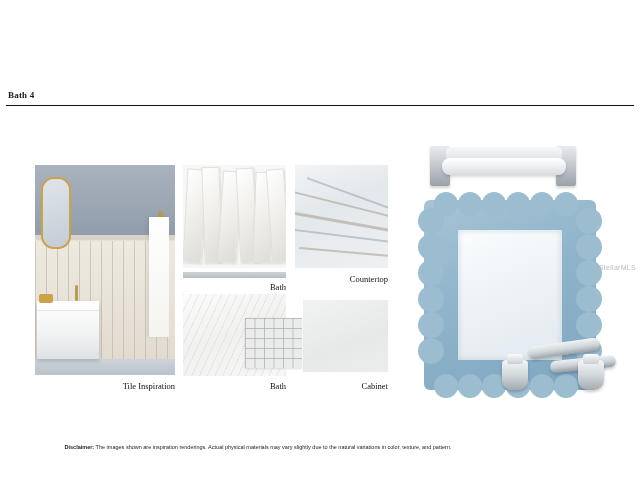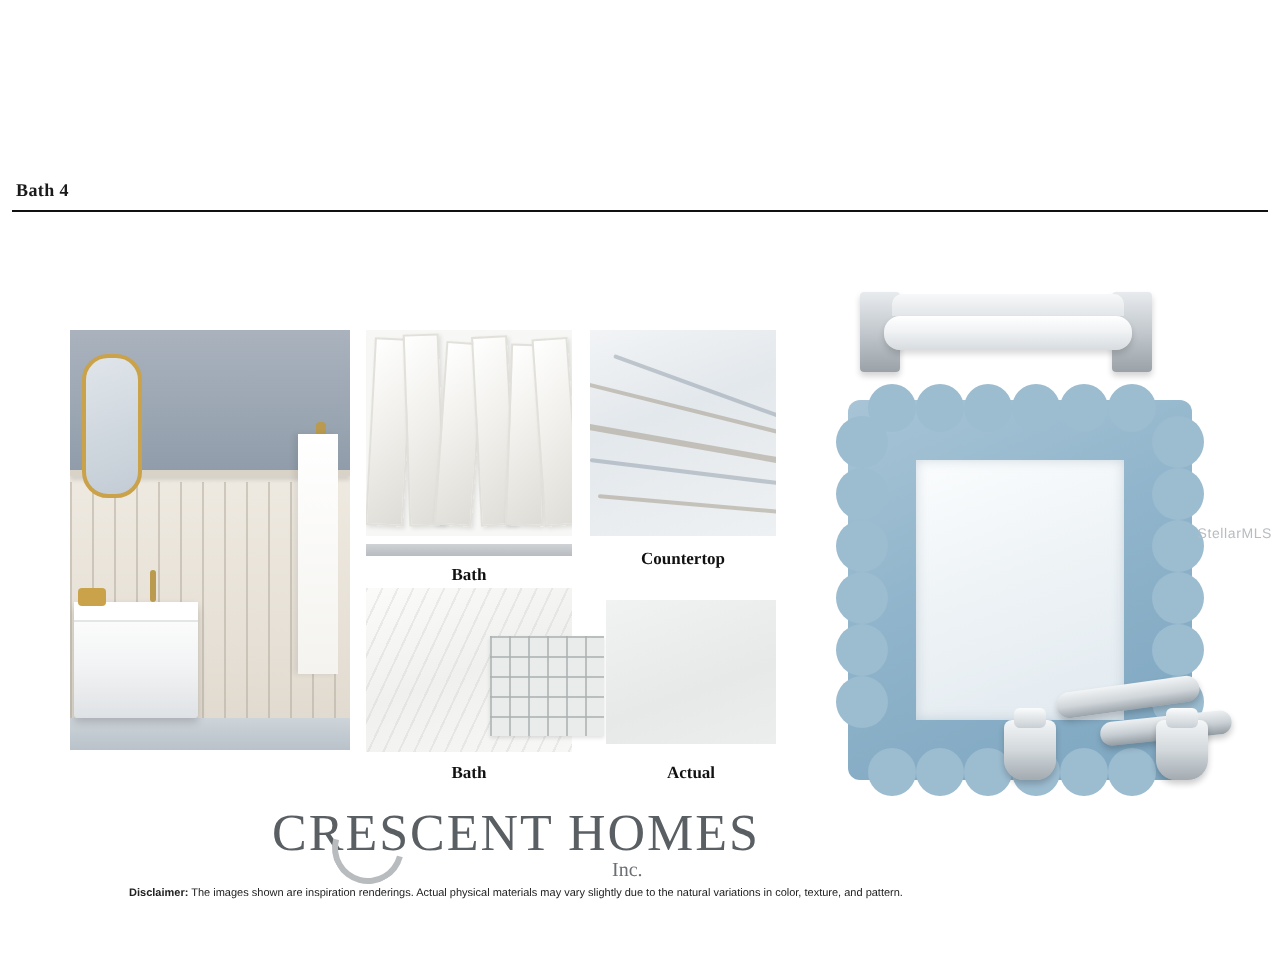--- a/index.html
+++ b/index.html
@@ -142,23 +142,23 @@
     left: 183px;
     top: 240px;
     width: 103px;
     height: 6px;
     background: linear-gradient(180deg,#cfd3d6 0%, #b7bcc0 100%);
   }
   .label {
     position: absolute;
     font-family: "Liberation Serif", serif;
     font-size: 8.5px;
-    font-weight: bold;
+    font-weight: normal;
     color: #111111;
-    text-align: center;
+    text-align: right;
   }
 
   
   .countertop-panel {
     position: absolute;
     left: 295px;
     top: 133px;
     width: 93px;
     height: 103px;
     overflow: hidden;
@@ -381,20 +381,21 @@
       <div class="ti-base"></div>
       <div class="ti-mirror"></div>
       <div class="ti-hook"></div>
       <div class="ti-towel"></div>
       <div class="ti-vanity">
         <div class="ti-vanity-top"></div>
       </div>
       <div class="ti-faucet"></div>
       <div class="ti-soap"></div>
     </div>
+    <div class="label" style="left:35px; top:349px; width:140px;">Tile Inspiration</div>
 
     <div class="tile-panel">
       <div class="tile-stick" style="left:2px;  top:4px;  width:17px; height:92px; transform: rotate(3deg);"></div>
       <div class="tile-stick" style="left:20px; top:2px;  width:16px; height:94px; transform: rotate(-2deg);"></div>
       <div class="tile-stick" style="left:37px; top:6px;  width:17px; height:90px; transform: rotate(4deg);"></div>
       <div class="tile-stick" style="left:55px; top:3px;  width:16px; height:93px; transform: rotate(-3deg);"></div>
       <div class="tile-stick" style="left:71px; top:7px;  width:17px; height:89px; transform: rotate(2deg);"></div>
       <div class="tile-stick" style="left:86px; top:4px;  width:16px; height:92px; transform: rotate(-4deg);"></div>
     </div>
     <div class="tile-bar"></div>
@@ -411,21 +412,21 @@
 
     <div class="floor-panel">
       <div class="floor-grain"></div>
     </div>
     <div class="mosaic-panel">
       <div class="mosaic-grid"></div>
     </div>
     <div class="label" style="left:183px; top:349px; width:103px;">Bath</div>
 
     <div class="cabinet-panel"></div>
-    <div class="label" style="left:303px; top:349px; width:85px;">Actual</div>
+    <div class="label" style="left:303px; top:349px; width:85px;">Cabinet</div>
 
     <div class="vanity-light">
       <div class="vl-cap-l"></div>
       <div class="vl-cap-r"></div>
       <div class="vl-top"></div>
       <div class="vl-bar"></div>
     </div>
 
     <div class="mirror">
       <div class="mirror-frame"></div>
@@ -463,23 +464,18 @@
         <div class="fa-handle-top"></div>
       </div>
       <div class="fa-handle-r">
         <div class="fa-handle-top"></div>
       </div>
     </div>
 
     <div class="watermark">StellarMLS</div>
   </div>
 
-  <div class="brand">
-    <div class="brand-swoosh"></div>
-    <div class="brand-name">CRESCENT HOMES</div>
-    <div class="brand-inc">Inc.</div>
-  </div>
 
   <div class="disclaimer">
     <b>Disclaimer:</b><span> The images shown are inspiration renderings. Actual physical materials may vary slightly due to the natural variations in color, texture, and pattern.</span>
   </div>
 
 </div>
 
 </body></html>

